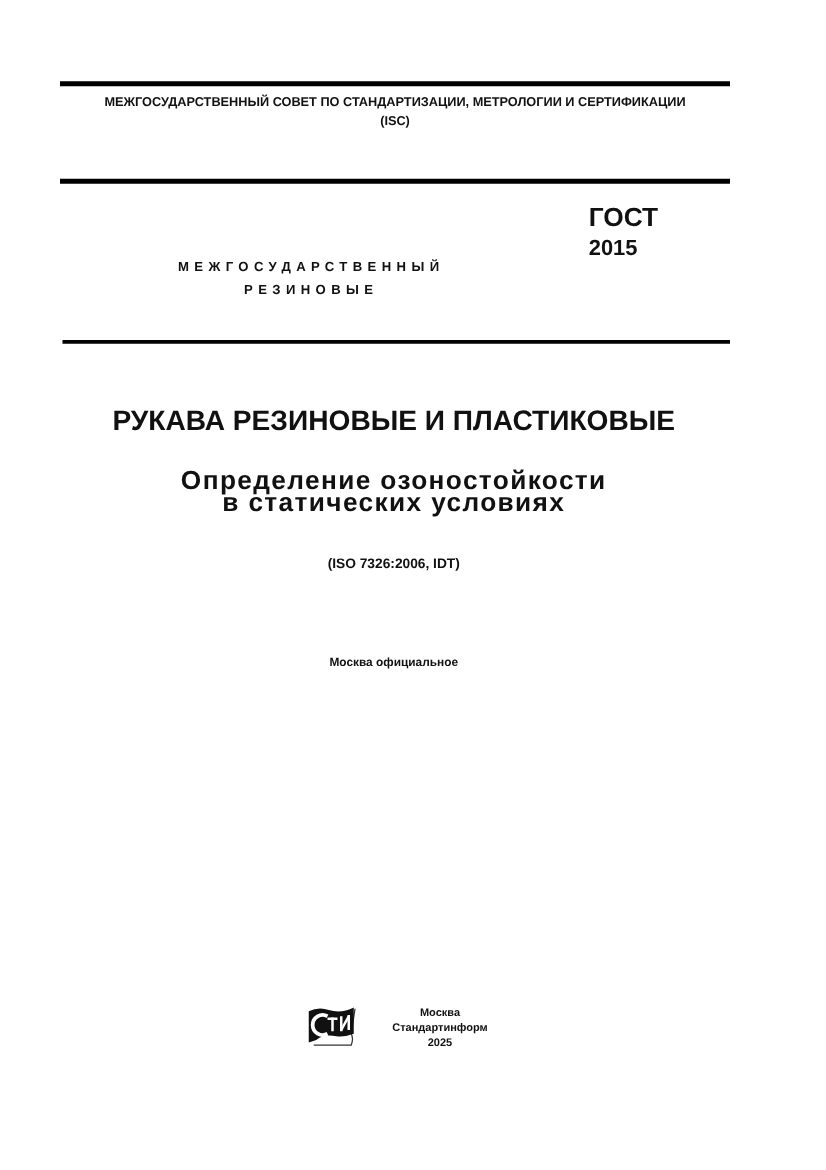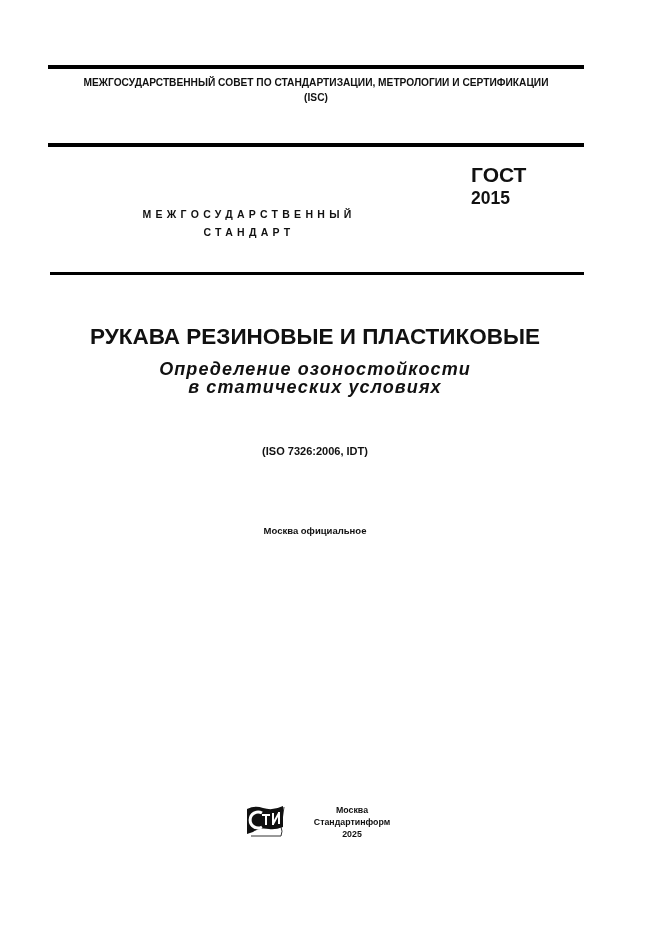--- a/index.html
+++ b/index.html
@@ -53,25 +53,24 @@
     #main-title {
       left: 0;
       width: 630px;
       top: 324px;
       font-size: 22.5px;
       line-height: 26px;
     }
     #subtitle {
       left: 0;
       width: 630px;
-      top: 360px;
-      font-size: 18px;
+      top: 376px;
+      font-size: 21px;
       line-height: 18px;
       letter-spacing: 1.1px;
-      font-style: italic;
     }
     #iso-ref {
       left: 0;
       width: 630px;
       top: 444px;
       font-size: 11px;
       line-height: 14px;
     }
     #edition {
       left: 0;
@@ -101,21 +100,21 @@
 
 <div id="council" class="abs center-text">
   <div>МЕЖГОСУДАРСТВЕННЫЙ СОВЕТ ПО СТАНДАРТИЗАЦИИ, МЕТРОЛОГИИ И СЕРТИФИКАЦИИ</div>
   <div>(ISC)</div>
 </div>
 
 <div class="rule" style="left:48px; top:143px; width:536px; height:4px;"></div>
 
 <div id="std-type" class="abs center-text">
   <div>МЕЖГОСУДАРСТВЕННЫЙ</div>
-  <div>СТАНДАРТ</div>
+  <div>РЕЗИНОВЫЕ</div>
 </div>
 
 <div id="gost" class="abs">
   <div>ГОСТ</div>
   <div class="year">2015</div>
 </div>
 
 <div class="rule" style="left:50px; top:272px; width:534px; height:3px;"></div>
 
 <div id="main-title" class="abs center-text">РУКАВА РЕЗИНОВЫЕ И ПЛАСТИКОВЫЕ</div>

